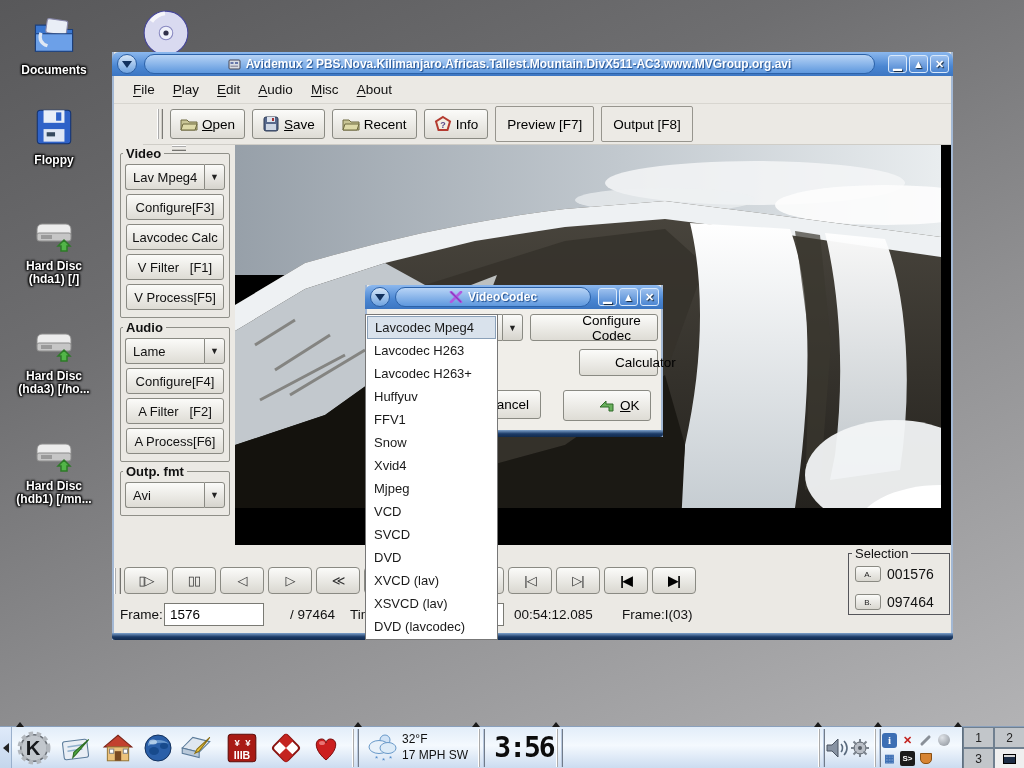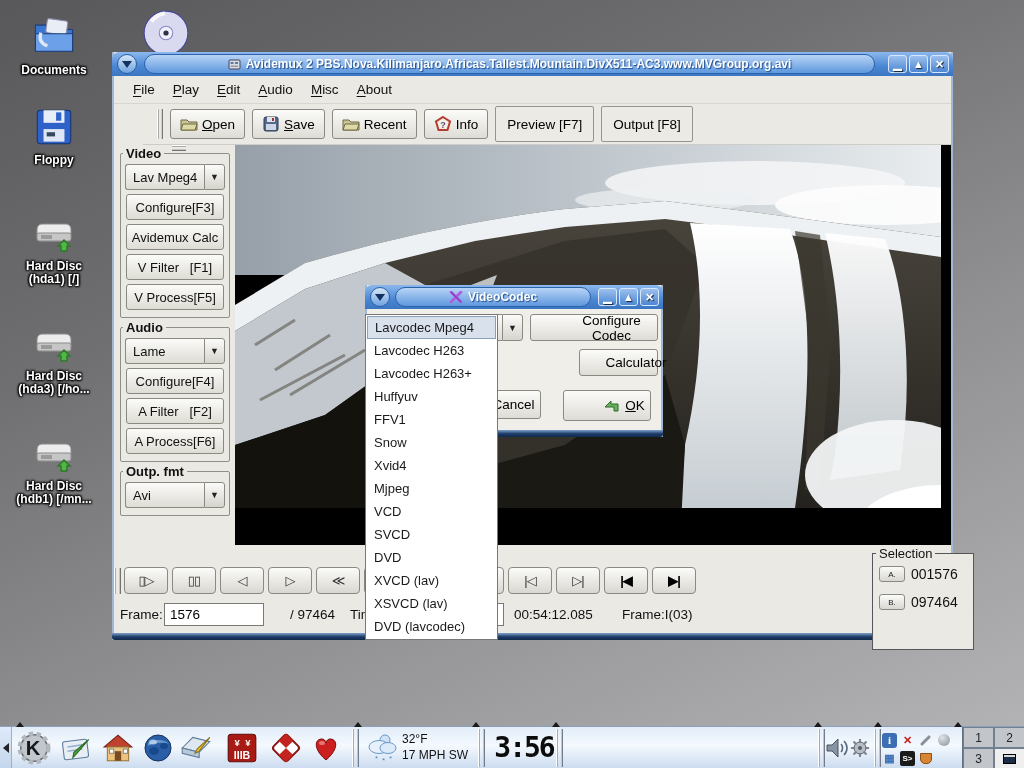--- a/index.html
+++ b/index.html
@@ -64,31 +64,31 @@
 .transport-row { position:absolute; left:0; right:0; top:513px; height:33px; }
 .transport-grip { position:absolute; left:0px; top:3px; width:7px; height:26px; border-left:2px ridge #fff; border-right:2px ridge #c8c6c0; }
 .t-btn { position:absolute; top:2px; width:44px; height:27px; display:flex; align-items:center; justify-content:center;
   border:1px solid #8a8a83; border-radius:4px; background:linear-gradient(#fbfbf9,#d9d7d0); font-size:13px; color:#333; letter-spacing:-1px; }
 .t-btn.dark { color:#000; font-weight:bold; }
 .frame-row { position:absolute; left:0; right:0; top:546px; height:35px; }
 .frame-row span { position:absolute; top:9px; font-size:13.5px; }
 .frame-input { position:absolute; left:50px; top:5px; width:100px; height:23px; border:1px solid #7a7a74; background:#fff; padding:0 5px; font-size:13.5px; font-family:"Liberation Sans",sans-serif; }
 .time-input { position:absolute; left:278px; top:5px; width:112px; height:23px; border:1px solid #7a7a74; background:#fff; }
 
-.selection-group { position:absolute; left:734px; top:501px; width:102px; height:97px; border:1px solid #55555a; background:#ebe9e4; z-index:2;margin-left:24px; }
+.selection-group { position:absolute; left:734px; top:501px; width:102px; height:62px; border:1px solid #55555a; background:#ebe9e4; z-index:2; }
 .selection-legend { position:absolute; top:-8px; left:3px; padding:0 3px; background:#ebe9e4; font-size:13px; }
 .sel-row { position:absolute; left:6px; display:flex; align-items:center; gap:6px; }
 .sel-btn { width:26px; height:16px; border:1px solid #8a8a83; border-radius:3px; background:linear-gradient(#fbfbf9,#d9d7d0);
   font-size:8px; display:flex; align-items:center; justify-content:center; color:#222; }
 .sel-val { font-size:14px; }
 
 
 .dialog { z-index:5; }
 .dlg-body { position:absolute; left:0; right:0; top:24px; height:122px; background:#f0eee9; }
-.btn { display:flex; align-items:center; justify-content:center; gap:5px; border:1px solid #8a8a83; border-radius:3px;
+.btn { display:flex; align-items:center; gap:5px; border:1px solid #8a8a83; border-radius:3px;
   background:linear-gradient(#fbfbf9,#dedcd5); font-size:13.5px; position:absolute;padding-left:35px; }
 .codec-list { position:absolute; left:365px; top:314px; width:133px; z-index:6; background:#fff; border:1px solid #777; padding:1px; }
 .codec-item { height:23px; line-height:23px; padding-left:7px; font-size:13px; color:#1a1a1a; white-space:nowrap; }
 .codec-item.selected { background:#d9e2ec; border:1px solid #8aa0b8; line-height:21px; }
 
 
 .taskbar { position:absolute; left:0; bottom:0; width:1024px; height:42px; z-index:8;
   background:linear-gradient(#e2edf9,#f4f9fe 45%,#ccdcf0); border-top:1px solid #8aa0bc; }
 .hide-btn { position:absolute; left:0; top:0; width:12px; height:42px; background:linear-gradient(#dfeafa,#c4d6ec); border-right:1px solid #9ab0cc;
   display:flex; align-items:center; justify-content:center; }
@@ -258,21 +258,21 @@
       <div class="sidebar">
         <div class="sidebar-grip"></div>
         <div class="group">
           <div class="group-legend">Video</div>
           <div class="combo">
             <div class="combo-text">Lav Mpeg4</div>
             <div class="combo-arrow">▼</div>
           </div>
           <div>
               <div class="sbtn">Configure[F3]</div>
-              <div class="sbtn">Avidemux Calc</div>
+              <div class="sbtn">Lavcodec Calc</div>
               <div class="sbtn">V Filter   [F1]</div>
               <div class="sbtn">V Process[F5]</div>
             </div>
         </div>
         <div class="group">
           <div class="group-legend">Audio</div>
           <div class="combo">
             <div class="combo-text">Lame</div>
             <div class="combo-arrow">▼</div>
           </div>

